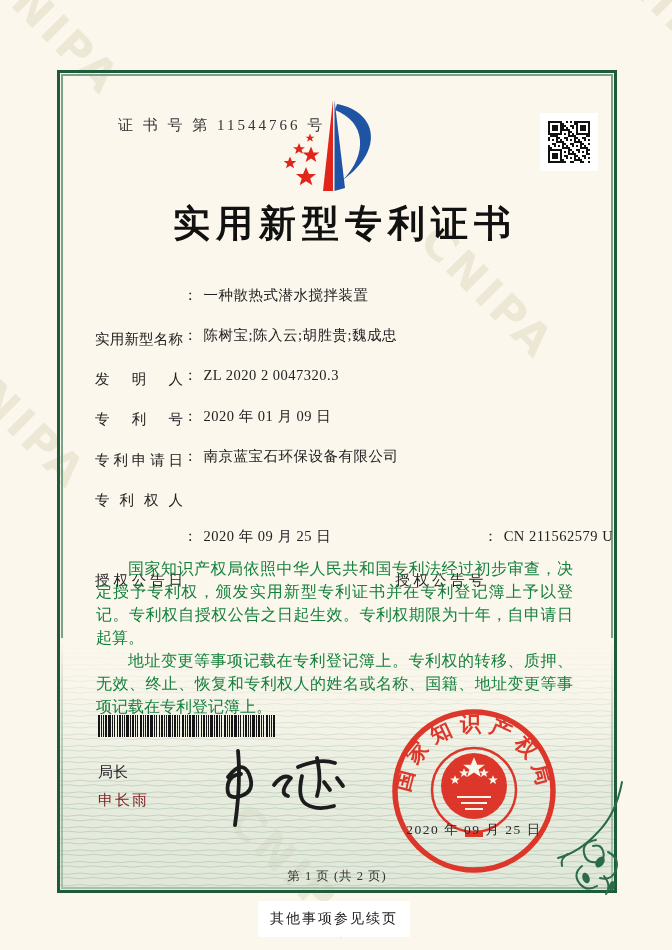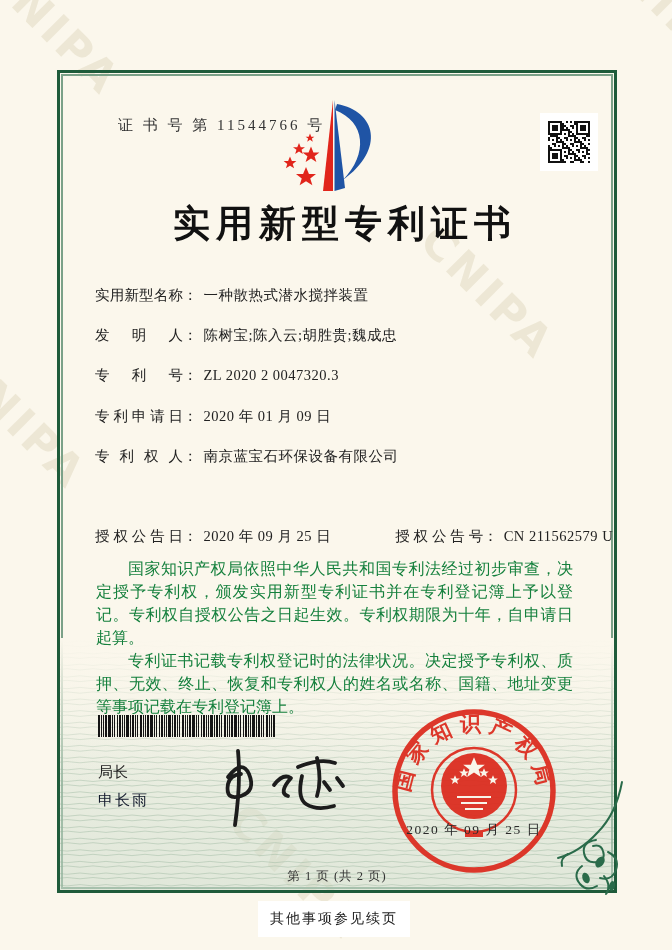--- a/index.html
+++ b/index.html
@@ -17,40 +17,40 @@
   .content{position:absolute;inset:0;z-index:3;}
 
   .cert-no{position:absolute;left:35px;top:43px;font-size:15px;letter-spacing:3px;color:#333;margin-left:23px;}
   .logo{position:absolute;left:202px;top:24px;width:150px;height:102px;}
   .qr-box{position:absolute;left:480px;top:40px;width:58px;height:58px;background:#fff;
           display:flex;align-items:center;justify-content:center;}
   .title{position:absolute;left:0;right:0;top:126px;text-align:center;font-size:37px;font-weight:700;
          letter-spacing:6px;color:#111;padding-left:16px;}
 
   .row{position:absolute;left:35px;right:28px;font-size:14.5px;line-height:20px;color:#222;white-space:nowrap;}
-  .flabel{display:inline-block;width:88px;text-align:justify;text-align-last:justify;vertical-align:top;}
+  .flabel{display:inline-block;width:88px;text-align:justify;text-align-last:justify;vertical-align:top;margin-top:44px;}
   .fcolon{display:inline-block;margin-right:6px;}
   .fvalue{letter-spacing:.5px;}
   .grant2{margin-left:64px;}
 
   .paras{position:absolute;left:36px;right:41px;top:484px;font-size:16px;line-height:23px;
          text-align:justify;color:#15803d;}
   .paras p{margin:0;text-indent:2em;}
 
   .guilloche{position:absolute;left:0;right:0;bottom:0;height:252px;z-index:0;
     background:linear-gradient(180deg,rgba(216,228,216,0) 0%,rgba(210,224,209,.40) 45%,rgba(203,219,203,.55) 100%);}
   .guilloche svg{position:absolute;inset:0;}
   .gfade{position:absolute;left:0;right:0;top:0;height:58%;
     background:linear-gradient(180deg,#fbf7ec 0%,rgba(251,247,236,0) 100%);}
 
   .barcode{position:absolute;left:38px;top:642px;height:22px;font-size:0;}
   .barcode i{display:inline-block;height:22px;background:#141414;}
 
   .officer-title{position:absolute;left:38px;top:690px;font-size:15px;color:#222;}
-  .officer-name{position:absolute;left:38px;top:718px;font-size:15px;color:#0f172a;letter-spacing:2px;}
+  .officer-name{position:absolute;left:38px;top:718px;font-size:15px;color:#7f1d1d;letter-spacing:2px;}
   .signature{position:absolute;left:138px;top:672px;}
 
   .seal{position:absolute;left:329px;top:633px;width:170px;height:170px;}
   .seal-date{position:absolute;left:329px;top:748px;width:170px;text-align:center;
              font-size:13.5px;color:#2b2b2b;letter-spacing:1.5px;}
 
   .page-num{position:absolute;left:0;right:0;top:795px;text-align:center;font-size:12.5px;color:#333;letter-spacing:1px;}
 
   .flourish{position:absolute;left:556px;top:778px;z-index:4;}
 
@@ -395,21 +395,21 @@
       </div>
       <div class="row" style="top:373px">
         <span class="flabel">专利权人</span><span class="fcolon">：</span><span class="fvalue">南京蓝宝石环保设备有限公司</span>
       </div>
       <div class="row" style="top:453px">
         <span class="flabel">授权公告日</span><span class="fcolon">：</span><span class="fvalue">2020 年 09 月 25 日</span><span class="flabel grant2">授权公告号</span><span class="fcolon">：</span><span class="fvalue">CN 211562579 U</span>
       </div>
 
       <div class="paras">
         <p>国家知识产权局依照中华人民共和国专利法经过初步审查，决定授予专利权，颁发实用新型专利证书并在专利登记簿上予以登记。专利权自授权公告之日起生效。专利权期限为十年，自申请日起算。</p>
-        <p>专利证书记载专利权登记时的法律状况。决定授予专利权、质押、无效、终止、恢复和专利权人的姓名或名称、国籍、地址变更等事项记载在专利登记簿上。</p>
+        <p>地址变更等事项记载在专利登记簿上。专利权的转移、质押、无效、终止、恢复和专利权人的姓名或名称、国籍、地址变更等事项记载在专利登记簿上。</p>
       </div>
 
       <div class="barcode" id="barcode"><i style="width:2px;margin-right:1px"></i><i style="width:1px;margin-right:1px"></i><i style="width:1px;margin-right:1px"></i><i style="width:2px;margin-right:1px"></i><i style="width:3px;margin-right:1px"></i><i style="width:1px;margin-right:1px"></i><i style="width:1px;margin-right:2px"></i><i style="width:1px;margin-right:1px"></i><i style="width:2px;margin-right:1px"></i><i style="width:1px;margin-right:1px"></i><i style="width:1px;margin-right:1px"></i><i style="width:3px;margin-right:1px"></i><i style="width:1px;margin-right:1px"></i><i style="width:2px;margin-right:1px"></i><i style="width:1px;margin-right:1px"></i><i style="width:1px;margin-right:2px"></i><i style="width:2px;margin-right:1px"></i><i style="width:1px;margin-right:1px"></i><i style="width:1px;margin-right:1px"></i><i style="width:2px;margin-right:1px"></i><i style="width:3px;margin-right:1px"></i><i style="width:1px;margin-right:1px"></i><i style="width:1px;margin-right:2px"></i><i style="width:1px;margin-right:1px"></i><i style="width:2px;margin-right:1px"></i><i style="width:1px;margin-right:1px"></i><i style="width:1px;margin-right:1px"></i><i style="width:3px;margin-right:1px"></i><i style="width:1px;margin-right:1px"></i><i style="width:2px;margin-right:1px"></i><i style="width:1px;margin-right:1px"></i><i style="width:1px;margin-right:2px"></i><i style="width:2px;margin-right:1px"></i><i style="width:1px;margin-right:1px"></i><i style="width:1px;margin-right:1px"></i><i style="width:2px;margin-right:1px"></i><i style="width:3px;margin-right:1px"></i><i style="width:1px;margin-right:1px"></i><i style="width:1px;margin-right:2px"></i><i style="width:1px;margin-right:1px"></i><i style="width:2px;margin-right:1px"></i><i style="width:1px;margin-right:1px"></i><i style="width:1px;margin-right:1px"></i><i style="width:3px;margin-right:1px"></i><i style="width:1px;margin-right:1px"></i><i style="width:2px;margin-right:1px"></i><i style="width:1px;margin-right:1px"></i><i style="width:1px;margin-right:2px"></i><i style="width:2px;margin-right:1px"></i><i style="width:1px;margin-right:1px"></i><i style="width:1px;margin-right:1px"></i><i style="width:2px;margin-right:1px"></i><i style="width:3px;margin-right:1px"></i><i style="width:1px;margin-right:1px"></i><i style="width:1px;margin-right:2px"></i><i style="width:1px;margin-right:1px"></i><i style="width:2px;margin-right:1px"></i><i style="width:1px;margin-right:1px"></i><i style="width:1px;margin-right:1px"></i><i style="width:3px;margin-right:1px"></i><i style="width:1px;margin-right:1px"></i><i style="width:2px;margin-right:1px"></i><i style="width:1px;margin-right:1px"></i><i style="width:1px;margin-right:2px"></i><i style="width:2px;margin-right:1px"></i><i style="width:1px;margin-right:1px"></i><i style="width:1px;margin-right:1px"></i><i style="width:2px;margin-right:1px"></i></div>
 
       <div class="officer-title">局长</div>
       <div class="officer-name">申长雨</div>
 
       <svg class="signature" width="180" height="86" viewBox="0 0 180 86">
         <g fill="none" stroke="#1c1c1c" stroke-width="3.8" stroke-linecap="round" stroke-linejoin="round">
           <path d="M30 32 q14 -18 21 -3 q7 17 -8 22 q-16 5 -13 -12 q2 -9 13 -10"></path>

